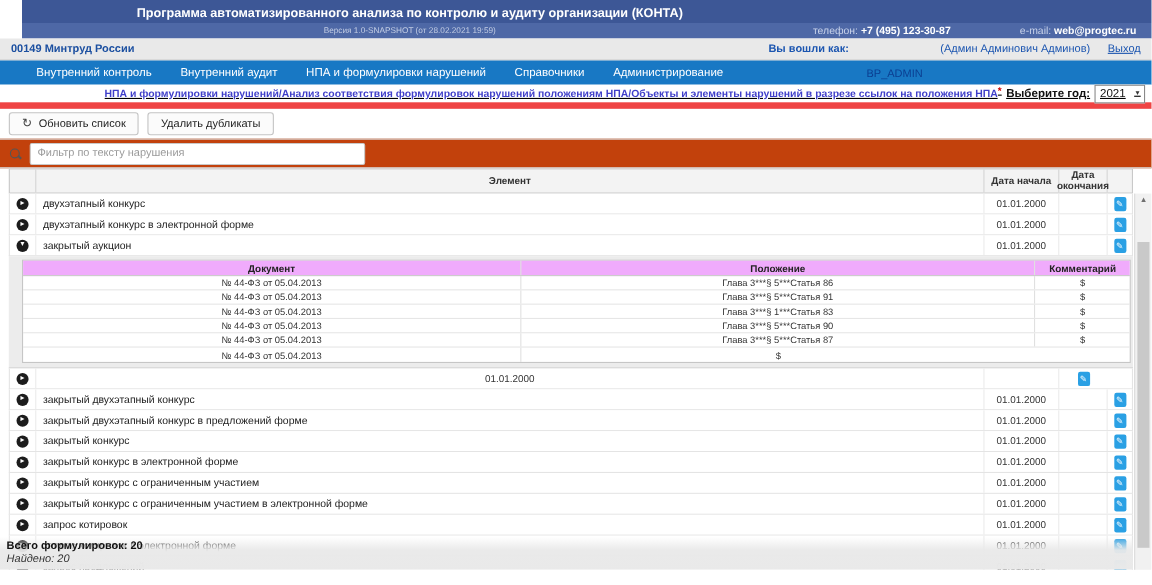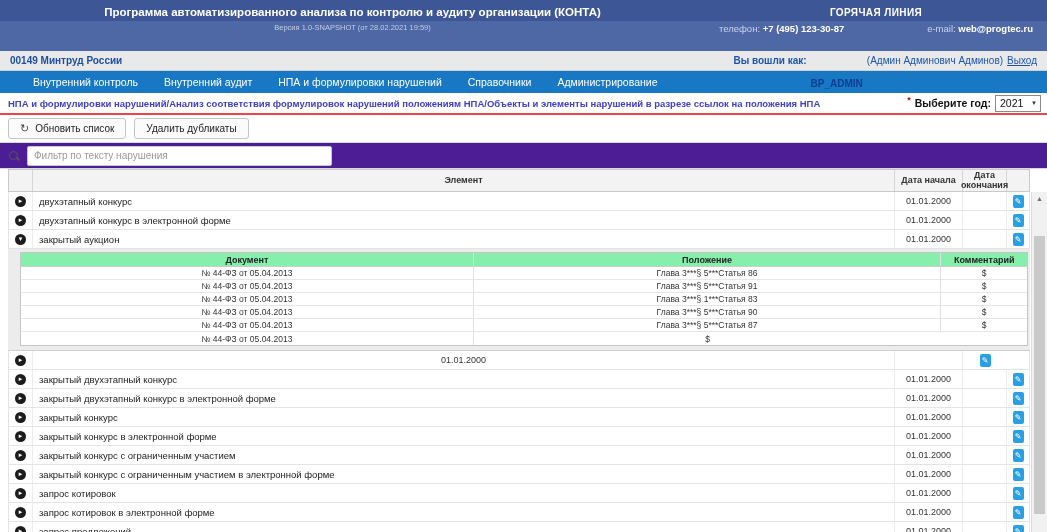--- a/index.html
+++ b/index.html
@@ -1,63 +1,63 @@
 <!DOCTYPE html>
 <html><head>
 <meta charset="utf-8">
 <style>
   * { box-sizing: border-box; margin: 0; padding: 0; }
   html,body { width:1047px; height:532px; overflow:hidden; background:#fff;
     font-family:"Liberation Sans","DejaVu Sans",sans-serif; }
 
   
-  .topbar { height:51px; display:grid; grid-template-columns:705px 1fr; grid-template-rows:21px 14px;
-    background:linear-gradient(#3d5796 0, #3d5796 21px, #4e68a6 21px, #4e68a6 100%); color:#fff; }
+  .topbar { height:35px; display:grid; grid-template-columns:705px 1fr; grid-template-rows:21px 14px;
+    background:linear-gradient(#3d5796 0, #3d5796 21px, #4e68a6 21px, #4e68a6 100%); color:#fff;margin-left:20px; }
   .tb-title { grid-column:1; grid-row:1; display:flex; align-items:center; justify-content:center;
     font-size:11.5px; font-weight:bold; padding-top:3px; }
   .tb-hotline { grid-column:2; grid-row:1; display:flex; align-items:center; justify-content:center;
     font-size:10px; font-weight:bold; letter-spacing:.4px; padding-top:3px; }
   .tb-version { grid-column:1; grid-row:2; text-align:center; font-size:7.5px; color:#c3cde4; padding-top:2px; }
   .tb-contacts { grid-column:2; grid-row:2; display:flex; justify-content:space-between; align-items:center;
     font-size:9.5px; padding:0 14px; }
   .tb-contacts .lbl { color:#c9d3ea; }
   .tb-contacts b { color:#fff; }
 
   
   .orgbar { height:20px; background:#e9e9e9; border-bottom:1px solid #d0d0d0;
     display:flex; justify-content:space-between; align-items:center; padding:0 10px; font-size:10px; }
   .org-name { color:#1b4fa0; font-weight:bold; }
-  .who { color:#1b55b0; display:flex; gap:4px; align-items:center; }
+  .who { color:#1b55b0; display:flex; gap:16px; align-items:center; }
   .who .wl { font-weight:bold; }
-  .who .un { font-weight:bold; color:#0b3e91;margin-top:46px; }
+  .who .un { font-weight:normal; color:#0b3e91;margin-top:46px; }
   .who .lo { text-decoration:underline; cursor:pointer; }
 
   
   .nav { height:22px; background:#1878c4; display:flex; align-items:center; padding-left:20px; }
   .nav-item { color:#fff; font-size:10.5px; padding:0 13px; cursor:pointer; white-space:nowrap; }
 
   
-  .crumb-row { height:22px; border-bottom:2px solid #ef4444; display:flex;
-    justify-content:space-between; align-items:center; padding:0 4px 0 8px; background:#fff; }
+  .crumb-row { height:22px; border-bottom:6px solid #ef4444; display:flex;
+    justify-content:flex-end; align-items:center; padding:0 4px 0 8px; background:#fff;text-decoration:underline; }
   .breadcrumb { color:#3f3fc9; font-size:9.5px; font-weight:bold; white-space:nowrap; overflow:hidden; }
   .year { display:flex; align-items:center; gap:4px; font-size:10.5px; font-weight:bold; color:#111; padding-right:2px; }
   .req { color:#cc0000; font-size:9px; align-self:flex-start; line-height:10px; }
   .year-select { border:1px solid #8a8a8a; background:#fff; height:17px; min-width:46px;
     display:flex; align-items:center; justify-content:space-between; gap:5px; padding:0 3px 0 4px;
     font-size:10.5px; font-weight:normal; cursor:pointer; }
   .year-select .caret { font-size:6px; color:#333; }
 
   
   .toolbar { height:27px; display:flex; align-items:center; gap:8px; padding:0 8px; background:#fff; }
   .btn { background:#fbfbfb; border:1px solid #c4c4c4; border-radius:3px; height:21px; padding:0 11px;
     font-size:10px; color:#222; display:flex; align-items:center; gap:6px; cursor:pointer; }
   .btn .bicon { font-size:11px; line-height:1; color:#444; }
 
   
-  .filter-panel { height:27px; background:#4c1d95; border-top:1px solid #d9d9d9; border-bottom:1px solid #d9d9d9;
+  .filter-panel { height:27px; background:#c2410c; border-top:1px solid #d9d9d9; border-bottom:1px solid #d9d9d9;
     display:flex; align-items:center; gap:7px; padding:0 8px; }
   .mag { position:relative; width:12px; height:12px; display:inline-block; }
   .mag::before { content:""; position:absolute; left:1px; top:1px; width:7px; height:7px;
     border:1.5px solid #555; border-radius:50%; }
   .mag::after { content:""; position:absolute; left:8px; top:8px; width:4px; height:1.5px;
     background:#555; transform:rotate(45deg); }
   .filter-input { width:305px; height:20px; border:1px solid #c9c9c9; border-radius:2px;
     font-size:10px; padding:0 6px; color:#333; font-family:inherit; }
   .filter-input::placeholder { color:#9a9a9a; }
 
@@ -82,21 +82,21 @@
     cursor:pointer; padding-bottom:1px; }
   .edit-icon { width:11px; height:13px; background:#2aa0e4; border-radius:2px; color:#fff;
     display:inline-flex; align-items:center; justify-content:center; font-size:8px; cursor:pointer; }
 
   
   .subwrap { background:#ececec; border-bottom:1px solid #d0d0d0; padding:3px 2px 4px 12px; }
   .subtable-inner { background:#fff; border:1px solid #c6c6c6; }
   .srow { display:grid; grid-template-columns:45% 46.5% 8.5%; height:13px; align-items:center;
     border-bottom:1px solid #e6e6e6; font-size:8.5px; color:#333; }
   .srow:last-child { border-bottom:none; }
-  .shead { background:#86efac; font-weight:bold; height:14px; border-bottom:1px solid #cccccc; font-size:9px; color:#222; }
+  .shead { background:#f0abfc; font-weight:bold; height:14px; border-bottom:1px solid #cccccc; font-size:9px; color:#222; }
   .scell { text-align:center; border-right:1px solid #e0e0e0; height:100%; display:flex;
     align-items:center; justify-content:center; overflow:hidden; white-space:nowrap; }
   .scell-last { border-right:none; }
 
   
   .vscroll { position:absolute; right:0; top:23px; width:16px; height:352px; background:#f1f1f1;
     border-left:1px solid #dcdcdc; z-index:6; }
   .sb-arrow { position:absolute; left:0; width:100%; text-align:center; font-size:7px; color:#707070; cursor:pointer; }
   .sb-up { top:3px; }
   .sb-down { bottom:3px; }
@@ -107,21 +107,20 @@
     background:linear-gradient(to bottom, rgba(233,233,233,0), rgba(233,233,233,.95) 40%, #e9e9e9);
     padding:3px 0 0 6px; font-size:10px; color:#111; }
   .footer .total { font-weight:bold; }
   .footer .found { font-style:italic; color:#333; margin-top:1px; }
 </style>
 </head>
 <body>
 
 <div class="topbar">
   <div class="tb-title">Программа автоматизированного анализа по контролю и аудиту организации (КОНТА)</div>
-  <div class="tb-hotline">ГОРЯЧАЯ ЛИНИЯ</div>
   <div class="tb-version">Версия 1.0-SNAPSHOT (от 28.02.2021 19:59)</div>
   <div class="tb-contacts">
     <span><span class="lbl">телефон:</span> <b>+7 (495) 123-30-87</b></span>
     <span><span class="lbl">e-mail:</span> <b>web@progtec.ru</b></span>
   </div>
 </div>
 
 <div class="orgbar">
   <span class="org-name">00149 Минтруд России</span>
   <span class="who">
@@ -266,21 +265,21 @@
           <div class="cell c-date">01.01.2000</div>
           <div class="cell c-date"></div>
           <div class="cell c-edit">
             <span class="edit-icon">✎</span>
           </div>
         </div>
         <div class="mrow tgrid">
           <div class="cell c-exp">
             <span class="expander">▸</span>
           </div>
-          <div class="cell c-el">закрытый двухэтапный конкурс в электронной форме</div>
+          <div class="cell c-el">закрытый двухэтапный конкурс в предложений форме</div>
           <div class="cell c-date">01.01.2000</div>
           <div class="cell c-date"></div>
           <div class="cell c-edit">
             <span class="edit-icon">✎</span>
           </div>
         </div>
         <div class="mrow tgrid">
           <div class="cell c-exp">
             <span class="expander">▸</span>
           </div>
@@ -370,13 +369,17 @@
         </div>
       </div>
   </div>
 
   <div class="vscroll">
     <div class="sb-arrow sb-up">▲</div>
     <div class="sb-thumb"></div>
     <div class="sb-arrow sb-down">▼</div>
   </div>
 
+  <div class="footer">
+    <div class="total"><span>Всего формулировок:</span> <span>20</span></div>
+    <div class="found"><span>Найдено:</span> <span>20</span></div>
+  </div>
 </div>
 
 </body></html>

